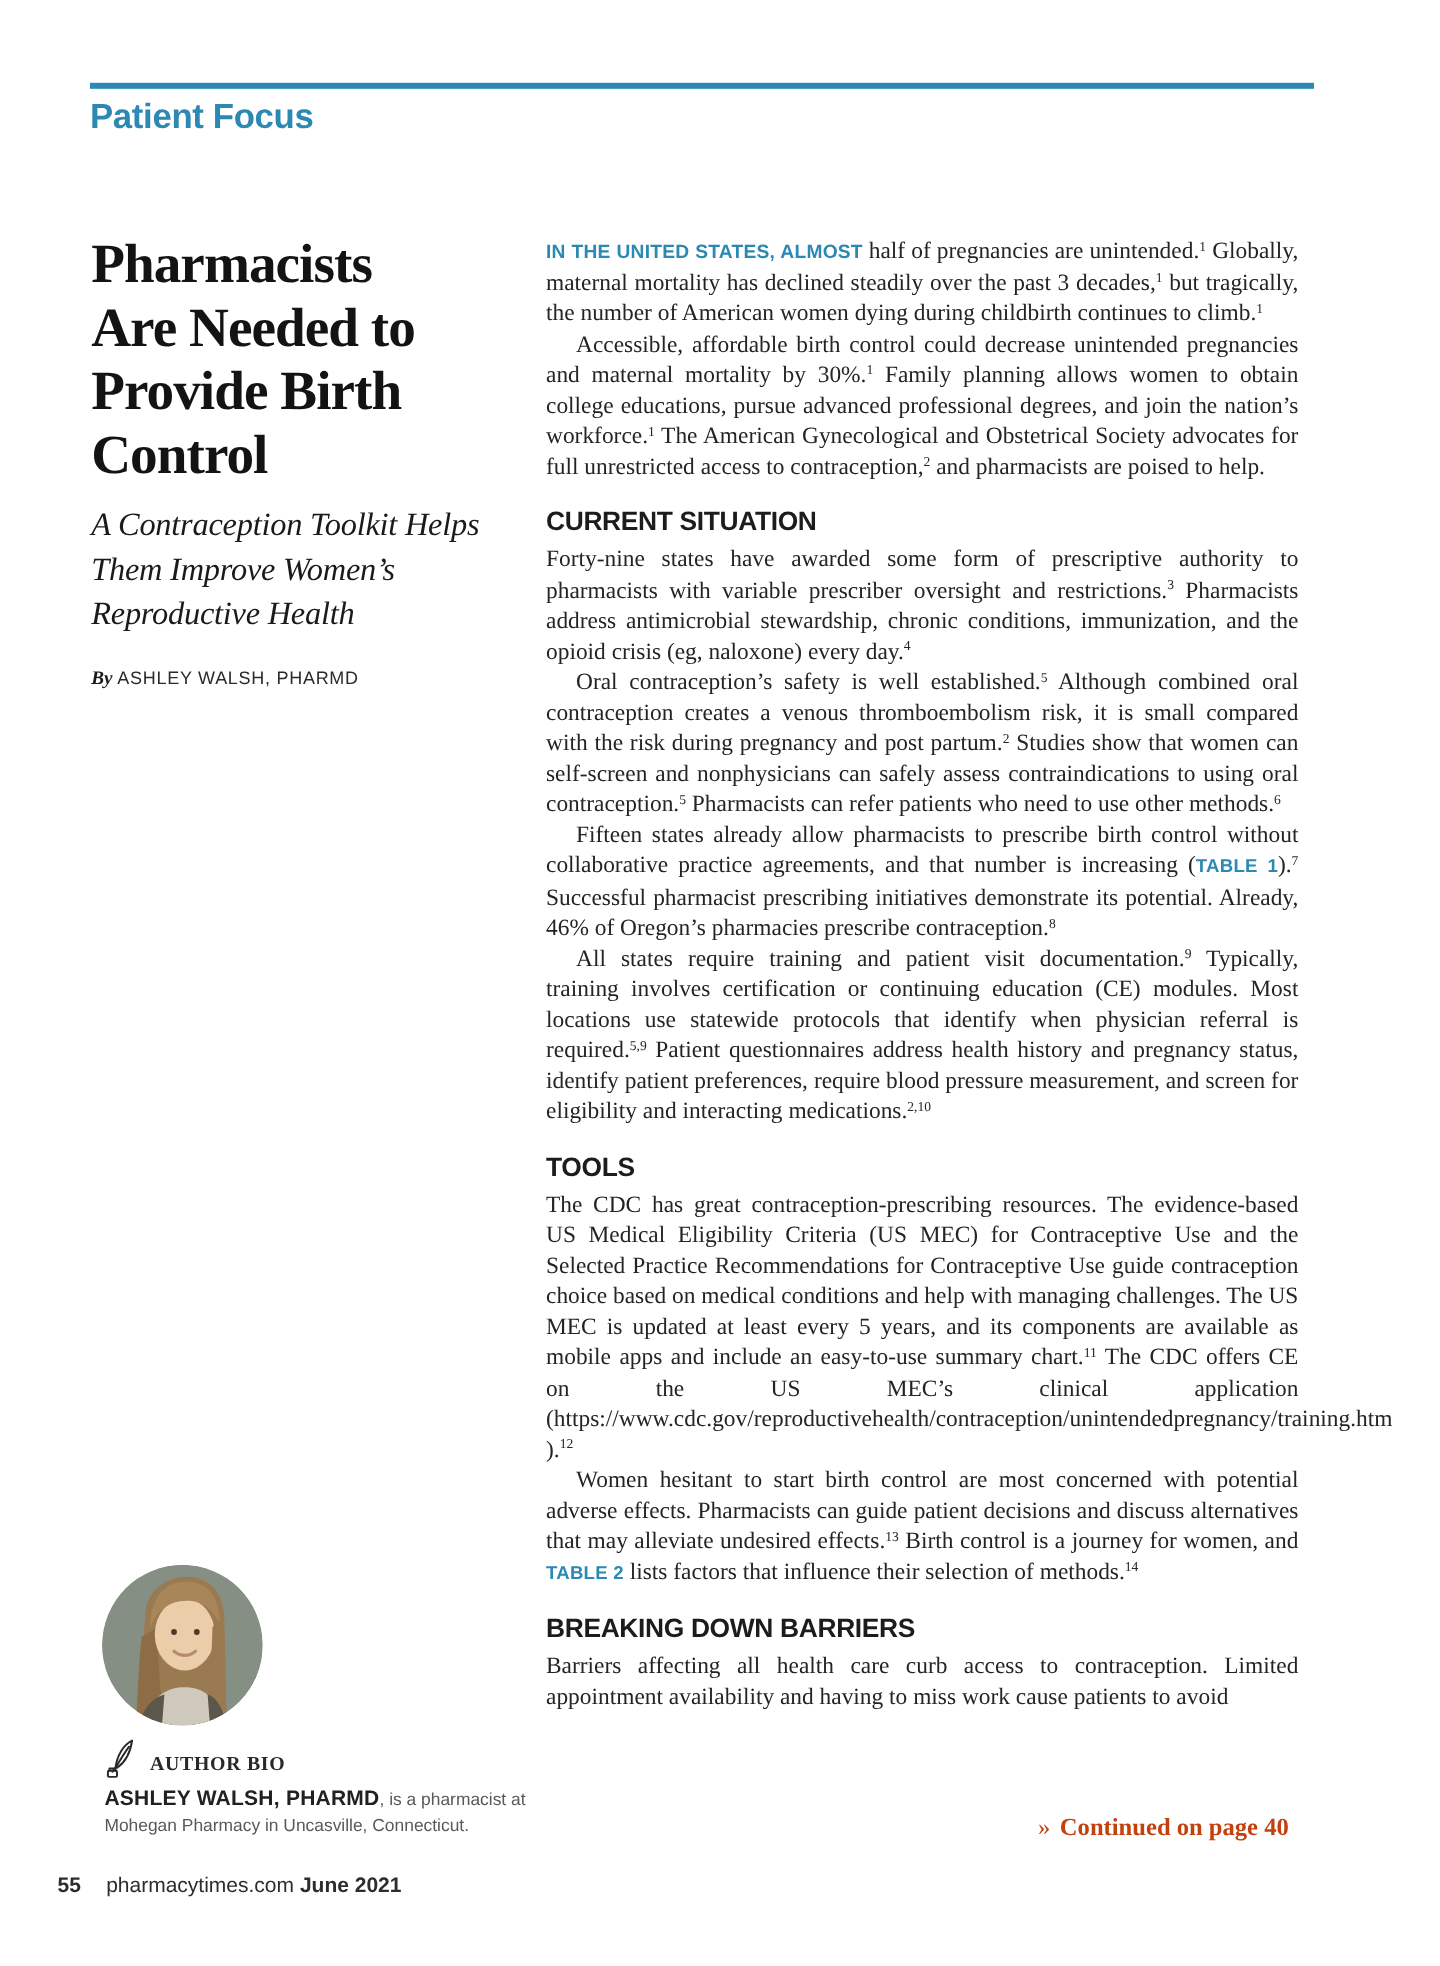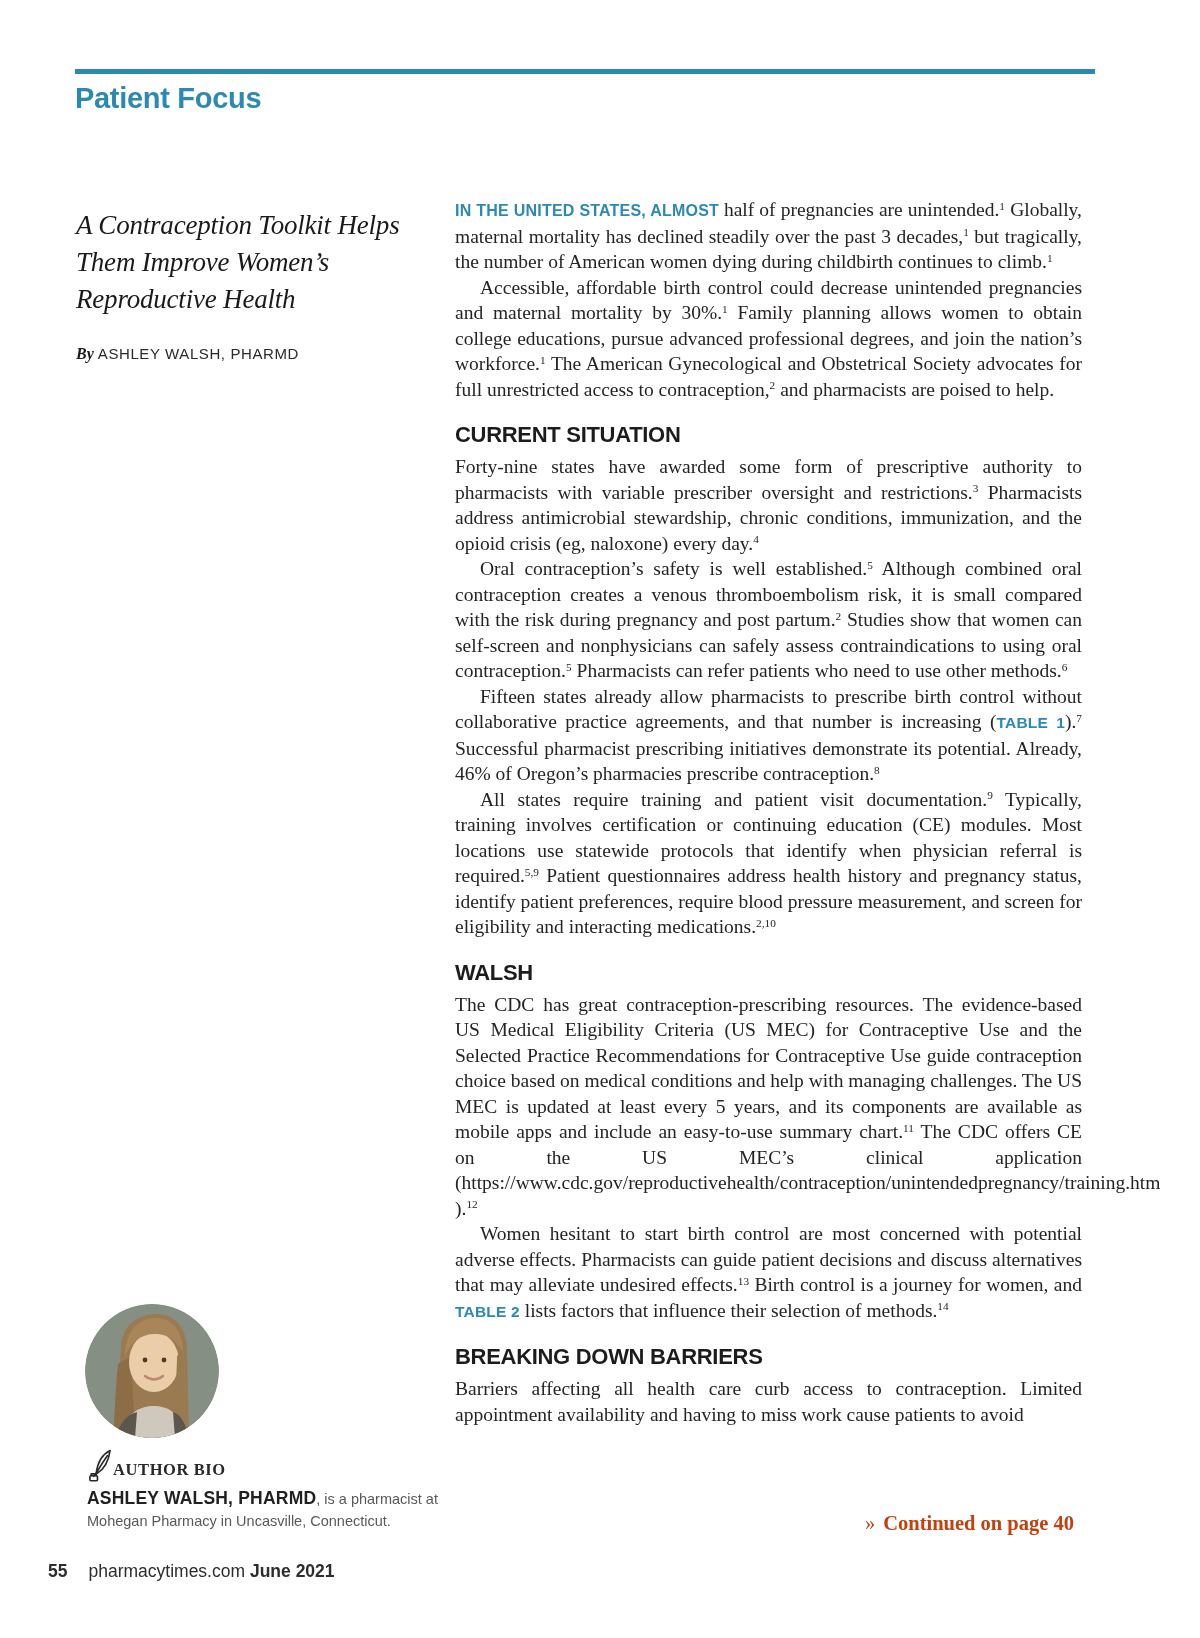--- a/index.html
+++ b/index.html
@@ -86,21 +86,21 @@
     font-weight:700;font-size:20.5px;color:#c2410c;
   }
   .continued .marker{font-weight:400;margin-right:8px;}
 
   
   .author-bio{position:absolute;left:85px;top:1304px;width:372px;}
   .avatar{
     width:134px;height:134px;border-radius:50%;overflow:hidden;display:block;
   }
   .bio-label-row{
-    display:flex;align-items:flex-end;margin-top:10px;margin-left:2px;
+    display:flex;align-items:flex-end;gap:12px;margin-top:10px;margin-left:2px;
   }
   .bio-label{
     font-family:"Liberation Serif", serif;
     font-weight:700;font-size:16.5px;letter-spacing:0.6px;color:#2b2828;
     padding-bottom:2px;
   }
   .bio-text{
     margin-top:5px;margin-left:2px;width:358px;
     font-family:"Liberation Sans", sans-serif;
     font-size:14.5px;line-height:22px;color:#58595b;
@@ -121,40 +121,46 @@
 </style>
 </head>
 <body>
 
 <div class="page">
 
   <div class="top-rule"></div>
   <div class="kicker">Patient Focus</div>
 
   <div class="headline-block">
+    <div class="title">
+      <div class="title-line">Pharmacists</div>
+      <div class="title-line">Are Needed to</div>
+      <div class="title-line">Provide Birth</div>
+      <div class="title-line">Control</div>
+    </div>
     <div class="subtitle">
       <div class="subtitle-line">A Contraception Toolkit Helps</div>
       <div class="subtitle-line">Them Improve Women’s</div>
       <div class="subtitle-line">Reproductive Health</div>
     </div>
     <div class="byline">
       <span class="by">By</span>
       <span class="name">ASHLEY WALSH, PHARMD</span>
     </div>
   </div>
 
   <div class="article-body">
       <p class="body-para"><span class="lead-in">IN THE UNITED STATES, ALMOST </span>half of pregnancies are unintended.<sup>1</sup> Globally, maternal mortality has declined steadily over the past 3 decades,<sup>1</sup> but tragically, the number of American women dying during childbirth continues to climb.<sup>1</sup></p>
       <p class="body-para indent">Accessible, affordable birth control could decrease unintended pregnancies and maternal mortality by 30%.<sup>1</sup> Family planning allows women to obtain college educations, pursue advanced professional degrees, and join the nation’s workforce.<sup>1</sup> The American Gynecological and Obstetrical Society advocates for full unrestricted access to contraception,<sup>2</sup> and pharmacists are poised to help.</p>
       <h2 class="section-heading">CURRENT SITUATION</h2>
       <p class="body-para">Forty-nine states have awarded some form of prescriptive authority to pharmacists with variable prescriber oversight and restrictions.<sup>3</sup> Pharmacists address antimicrobial stewardship, chronic conditions, immunization, and the opioid crisis (eg, naloxone) every day.<sup>4</sup></p>
       <p class="body-para indent">Oral contraception’s safety is well established.<sup>5</sup> Although combined oral contraception creates a venous thromboembolism risk, it is small compared with the risk during pregnancy and post partum.<sup>2</sup> Studies show that women can self-screen and nonphysicians can safely assess contraindications to using oral contraception.<sup>5</sup> Pharmacists can refer patients who need to use other methods.<sup>6</sup></p>
       <p class="body-para indent">Fifteen states already allow pharmacists to prescribe birth control without collaborative practice agreements, and that number is increasing (<span class="table-ref">TABLE 1</span>).<sup>7</sup> Successful pharmacist prescribing initiatives demonstrate its potential. Already, 46% of Oregon’s pharmacies prescribe contraception.<sup>8</sup></p>
       <p class="body-para indent">All states require training and patient visit documentation.<sup>9</sup> Typically, training involves certification or continuing education (CE) modules. Most locations use statewide protocols that identify when physician referral is required.<sup>5,9</sup> Patient questionnaires address health history and pregnancy status, identify patient preferences, require blood pressure measurement, and screen for eligibility and interacting medications.<sup>2,10</sup></p>
-      <h2 class="section-heading">WALSH</h2>
+      <h2 class="section-heading">TOOLS</h2>
       <p class="body-para">The CDC has great contraception-prescribing resources. The evidence-based US Medical Eligibility Criteria (US MEC) for Contraceptive Use and the Selected Practice Recommendations for Contraceptive Use guide contraception choice based on medical conditions and help with managing challenges. The US MEC is updated at least every 5 years, and its components are available as mobile apps and include an easy-to-use summary chart.<sup>11</sup> The CDC offers CE on the US MEC’s clinical application (https://www.cdc.gov/reproductivehealth/contraception/unintendedpregnancy/training.htm ).<sup>12</sup></p>
       <p class="body-para indent">Women hesitant to start birth control are most concerned with potential adverse effects. Pharmacists can guide patient decisions and discuss alternatives that may alleviate undesired effects.<sup>13</sup> Birth control is a journey for women, and <span class="table-ref">TABLE 2</span> lists factors that influence their selection of methods.<sup>14</sup></p>
       <h2 class="section-heading">BREAKING DOWN BARRIERS</h2>
       <p class="body-para">Barriers affecting all health care curb access to contraception. Limited appointment availability and having to miss work cause patients to avoid</p>
     </div>
 
   <div class="continued">
     <span class="marker">»</span><span>Continued on page 40</span>
   </div>
 

